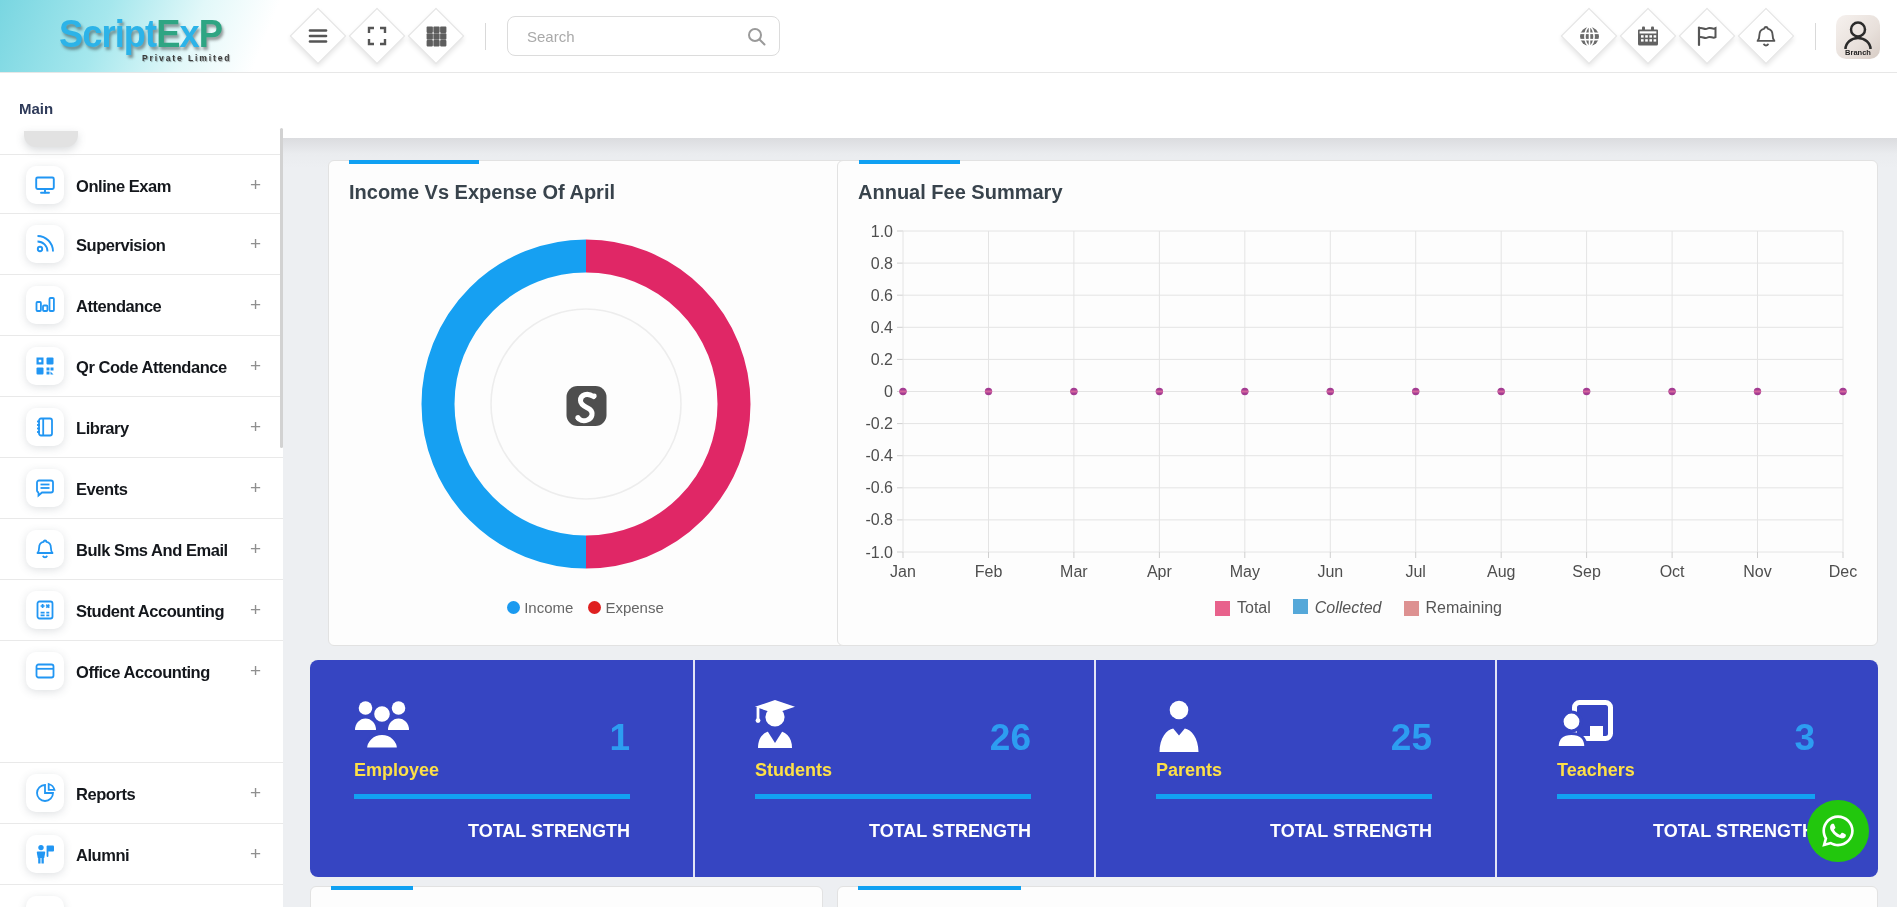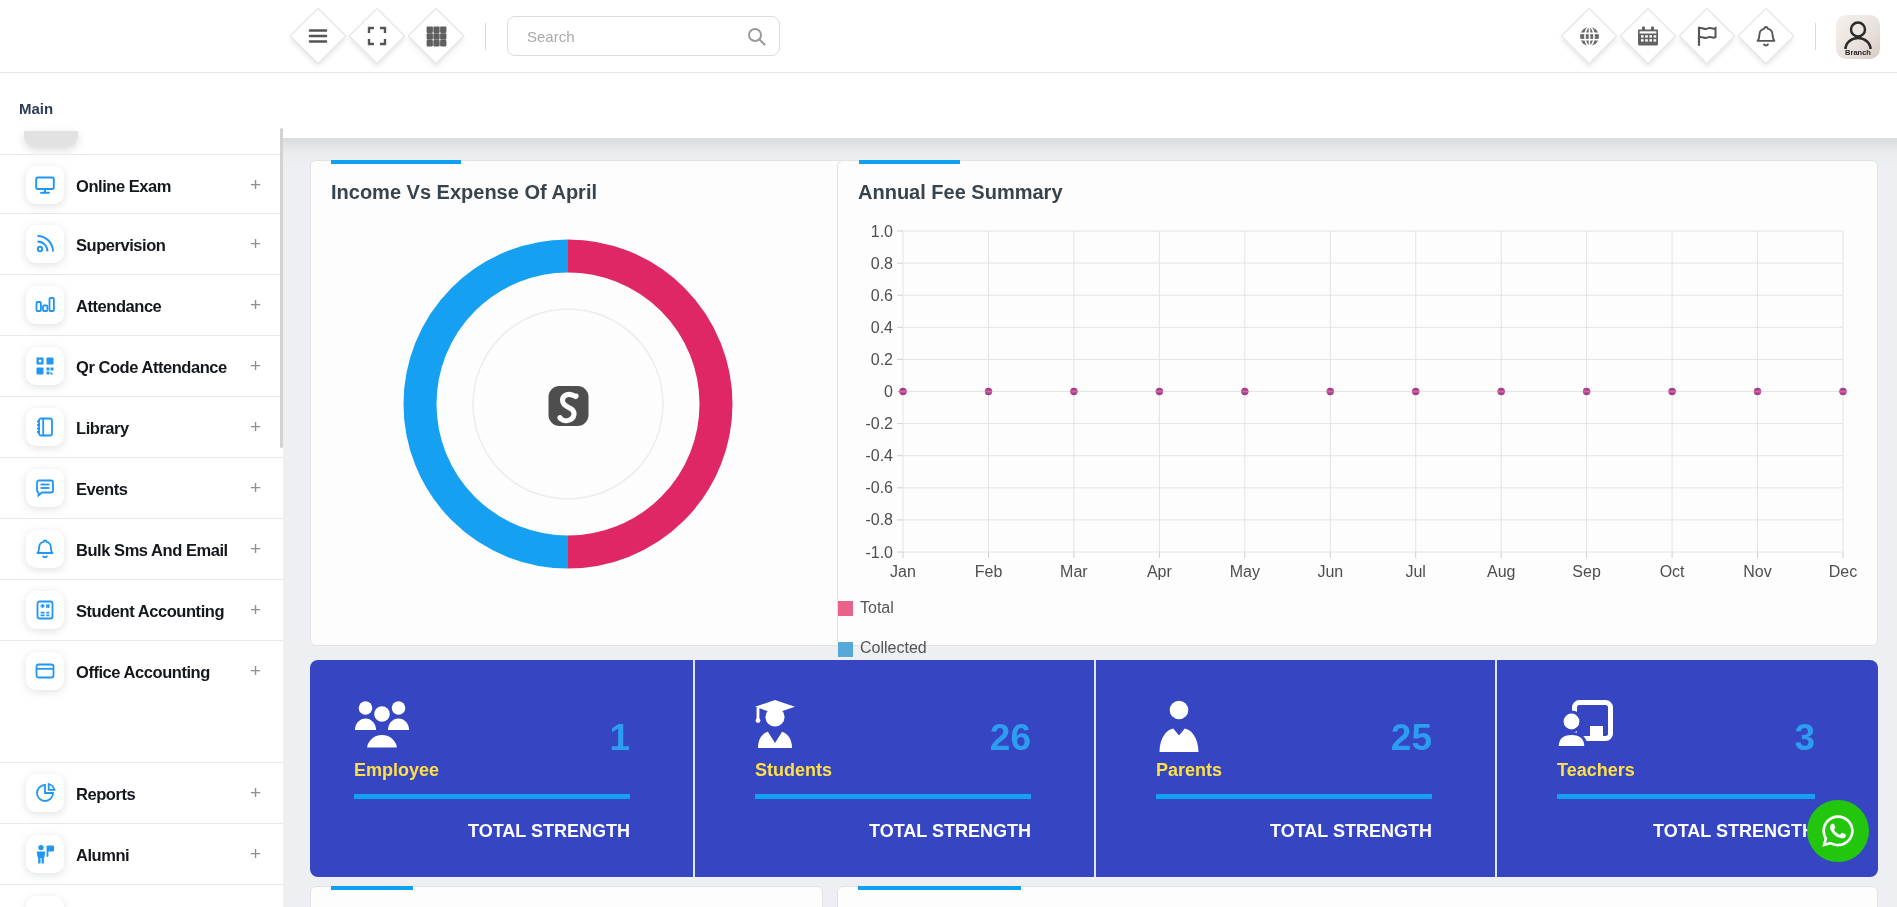--- a/index.html
+++ b/index.html
@@ -60,20 +60,24 @@
 .tile .ticon { position:absolute; left:44px; top:40px; }
 .tile.p60 .ticon, .tile.p60 .lbl, .tile.p60 .bar { left:60px; }
 
 #whatsapp { position:absolute; left:1807px; top:800px; width:62px; height:62px; border-radius:50%; background:#22c70d; display:flex; align-items:center; justify-content:center; z-index:40; }
 </style>
 </head>
 <body>
 <div id="page">
   <div id="content"></div>
   <div id="header">
+    <div id="logoband">
+      <div class="logotxt"><span class="lt-b">Script</span><span class="lt-g">E</span><span class="lt-b">x</span><span class="lt-g">P</span></div>
+      <div class="logosub">Private&nbsp;Limited</div>
+    </div>
     <div class="diamond" style="left:298px;top:16px;"></div>
     <div class="dicon" style="left:298px;top:16px;">
       <svg width="22" height="22" viewBox="0 0 22 22">
           <g stroke="#555" stroke-width="2.6" stroke-linecap="round">
             <line x1="3" y1="5.5" x2="19" y2="5.5"></line>
             <line x1="3" y1="11" x2="19" y2="11"></line>
             <line x1="3" y1="16.5" x2="19" y2="16.5"></line>
           </g>
         </svg>
     </div>
@@ -331,34 +335,38 @@
               <circle cx="15.5" cy="7" r="2.4"></circle>
               <path d="M2.5 17 a5 5 0 0 1 10 0"></path>
             </g>
           </svg>
         </div>
       <div class="txt"></div>
     </div>
     <div id="sscroll"></div>
   </div>
 
-  <div class="card" style="left:310px;top:160px;width:620px;height:486px;">
+  <div class="card" style="left:328px;top:160px;width:620px;height:486px;">
     <div class="accent" style="left:20px;width:130px;"></div>
     <div class="ctitle">Income Vs Expense Of April</div>
     <svg style="position:absolute;left:89px;top:75px;" width="336" height="336" viewBox="0 0 336 336">
       <circle cx="168" cy="168" r="95" fill="none" stroke="#ededed" stroke-width="1.6"></circle>
       <path d="M168 20 A148 148 0 1 0 168 316" fill="none" stroke="#16a0f2" stroke-width="33"></path>
       <path d="M168 20 A148 148 0 1 1 168 316" fill="none" stroke="#e02766" stroke-width="33"></path>
       <rect x="148.5" y="150" width="40" height="40" rx="11" fill="#4e4e4e"></rect>
       <g stroke="#fff" stroke-width="5" fill="none" stroke-linecap="round">
           <path d="M175.5 160.5 C169.5 156.5 162.5 158.5 162.5 164.5 C162.5 170 169 171 172 173.5 C175.5 176.5 174.5 182 169.5 184 C165 185.7 161 184 160 181.5"></path>
         </g>
       <circle cx="176.3" cy="160" r="2.4" fill="#fff"></circle>
       <circle cx="160" cy="182.3" r="2.4" fill="#fff"></circle>
     </svg>
+    <div style="position:absolute;left:0;top:438px;width:513px;display:flex;justify-content:center;gap:15px;font-size:15px;color:#666;">
+      <span style="display:flex;align-items:center;gap:4px;"><span style="width:13px;height:13px;border-radius:50%;background:#1b9af0;display:inline-block;"></span>Income</span>
+      <span style="display:flex;align-items:center;gap:4px;"><span style="width:13px;height:13px;border-radius:50%;background:#df2020;display:inline-block;"></span>Expense</span>
+    </div>
   </div>
 
   <div class="card" style="left:837px;top:160px;width:1041px;height:486px;">
     <div class="accent" style="left:21px;width:101px;"></div>
     <div class="ctitle">Annual Fee Summary</div>
     <svg style="position:absolute;left:0;top:0;" width="1041" height="440" viewBox="0 0 1041 440">
         <line x1="65" y1="70.0" x2="1005" y2="70.0" stroke="#e4e4e4" stroke-width="1"></line>
         <line x1="59" y1="70.0" x2="65" y2="70.0" stroke="#cfcfcf" stroke-width="1"></line>
         <text x="55" y="75.5" font-size="16" fill="#4e4e4e" text-anchor="end" font-family="Liberation Sans, sans-serif">1.0</text>
         <line x1="65" y1="102.1" x2="1005" y2="102.1" stroke="#e4e4e4" stroke-width="1"></line>
@@ -445,23 +453,23 @@
         <line x1="659.7" y1="230.5" x2="666.7" y2="230.5" stroke="#d4649c" stroke-width="2"></line>
         <circle cx="748.6" cy="230.5" r="3.7" fill="#a43c92"></circle>
         <line x1="745.1" y1="230.5" x2="752.1" y2="230.5" stroke="#d4649c" stroke-width="2"></line>
         <circle cx="834.1" cy="230.5" r="3.7" fill="#a43c92"></circle>
         <line x1="830.6" y1="230.5" x2="837.6" y2="230.5" stroke="#d4649c" stroke-width="2"></line>
         <circle cx="919.5" cy="230.5" r="3.7" fill="#a43c92"></circle>
         <line x1="916.0" y1="230.5" x2="923.0" y2="230.5" stroke="#d4649c" stroke-width="2"></line>
         <circle cx="1005.0" cy="230.5" r="3.7" fill="#a43c92"></circle>
         <line x1="1001.5" y1="230.5" x2="1008.5" y2="230.5" stroke="#d4649c" stroke-width="2"></line>
       </svg>
-    <div style="position:absolute;left:0;top:438px;width:1041px;display:flex;justify-content:center;gap:22px;font-size:16px;color:#555;flex-direction:column;">
+    <div style="position:absolute;left:0;top:438px;width:1041px;display:flex;justify-content:center;gap:22px;font-size:16px;color:#555;">
       <span style="display:flex;align-items:center;gap:7px;"><span style="width:15px;height:15px;background:#e8628c;display:inline-block;"></span>Total</span>
-      <span style="display:flex;align-items:flex-end;gap:7px;"><span style="width:15px;height:15px;background:#55a8d9;display:inline-block;"></span>Collected</span>
+      <span style="display:flex;align-items:flex-start;gap:7px;font-style:italic;"><span style="width:15px;height:15px;background:#55a8d9;display:inline-block;"></span>Collected</span>
       <span style="display:flex;align-items:center;gap:7px;"><span style="width:15px;height:15px;background:#dd9191;display:inline-block;"></span>Remaining</span>
     </div>
   </div>
 
   <div id="statrow">
     <div class="tile" style="width:383px;">
       <div class="ticon"><svg width="56" height="50" viewBox="0 0 56 50">
             <g fill="#fff">
               <circle cx="11.5" cy="8" r="6.8"></circle>
               <path d="M1 30 a10.5 11.5 0 0 1 21 0 z"></path>

